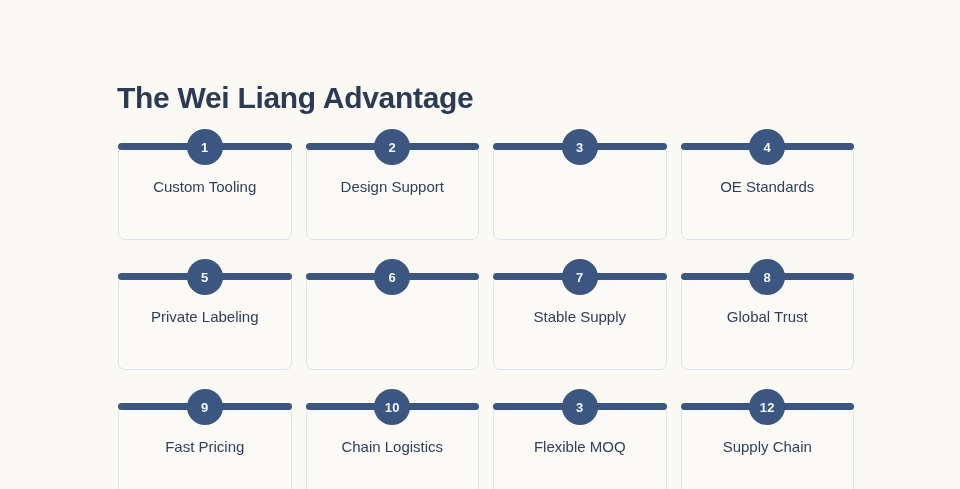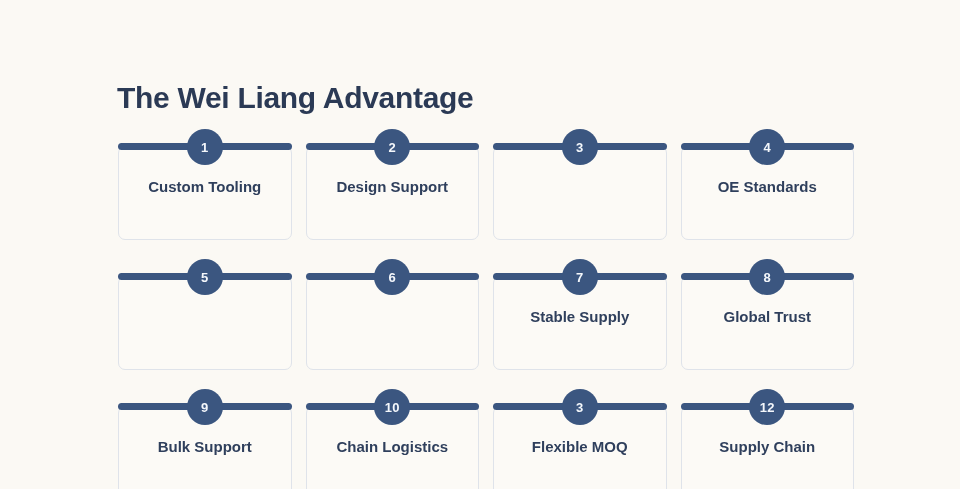--- a/index.html
+++ b/index.html
@@ -88,21 +88,21 @@
     display: flex;
     align-items: center;
     justify-content: center;
     line-height: 1;
     letter-spacing: 0.2px;
   }
 
   .card-label {
     margin-top: 30px;
     font-size: 15px;
-    font-weight: 700;
+    font-weight: 400;
     color: #2f3f5c;
     text-align: left;
     line-height: 20px;
     padding: 0 8px;
     white-space: nowrap;
   }
 </style>
 </head>
 <body>
 
@@ -131,20 +131,21 @@
 
     <div class="card">
       <div class="card-bar"></div>
       <div class="card-badge">4</div>
       <div class="card-label">OE Standards</div>
     </div>
 
     <div class="card">
       <div class="card-bar"></div>
       <div class="card-badge">5</div>
+      <div class="card-label">Private Labeling</div>
     </div>
 
     <div class="card">
       <div class="card-bar"></div>
       <div class="card-badge">6</div>
     </div>
 
     <div class="card">
       <div class="card-bar"></div>
       <div class="card-badge">7</div>
@@ -153,21 +154,21 @@
 
     <div class="card">
       <div class="card-bar"></div>
       <div class="card-badge">8</div>
       <div class="card-label">Global Trust</div>
     </div>
 
     <div class="card">
       <div class="card-bar"></div>
       <div class="card-badge">9</div>
-      <div class="card-label">Bulk Support</div>
+      <div class="card-label">Fast Pricing</div>
     </div>
 
     <div class="card">
       <div class="card-bar"></div>
       <div class="card-badge">10</div>
       <div class="card-label">Chain Logistics</div>
     </div>
 
     <div class="card">
       <div class="card-bar"></div>

